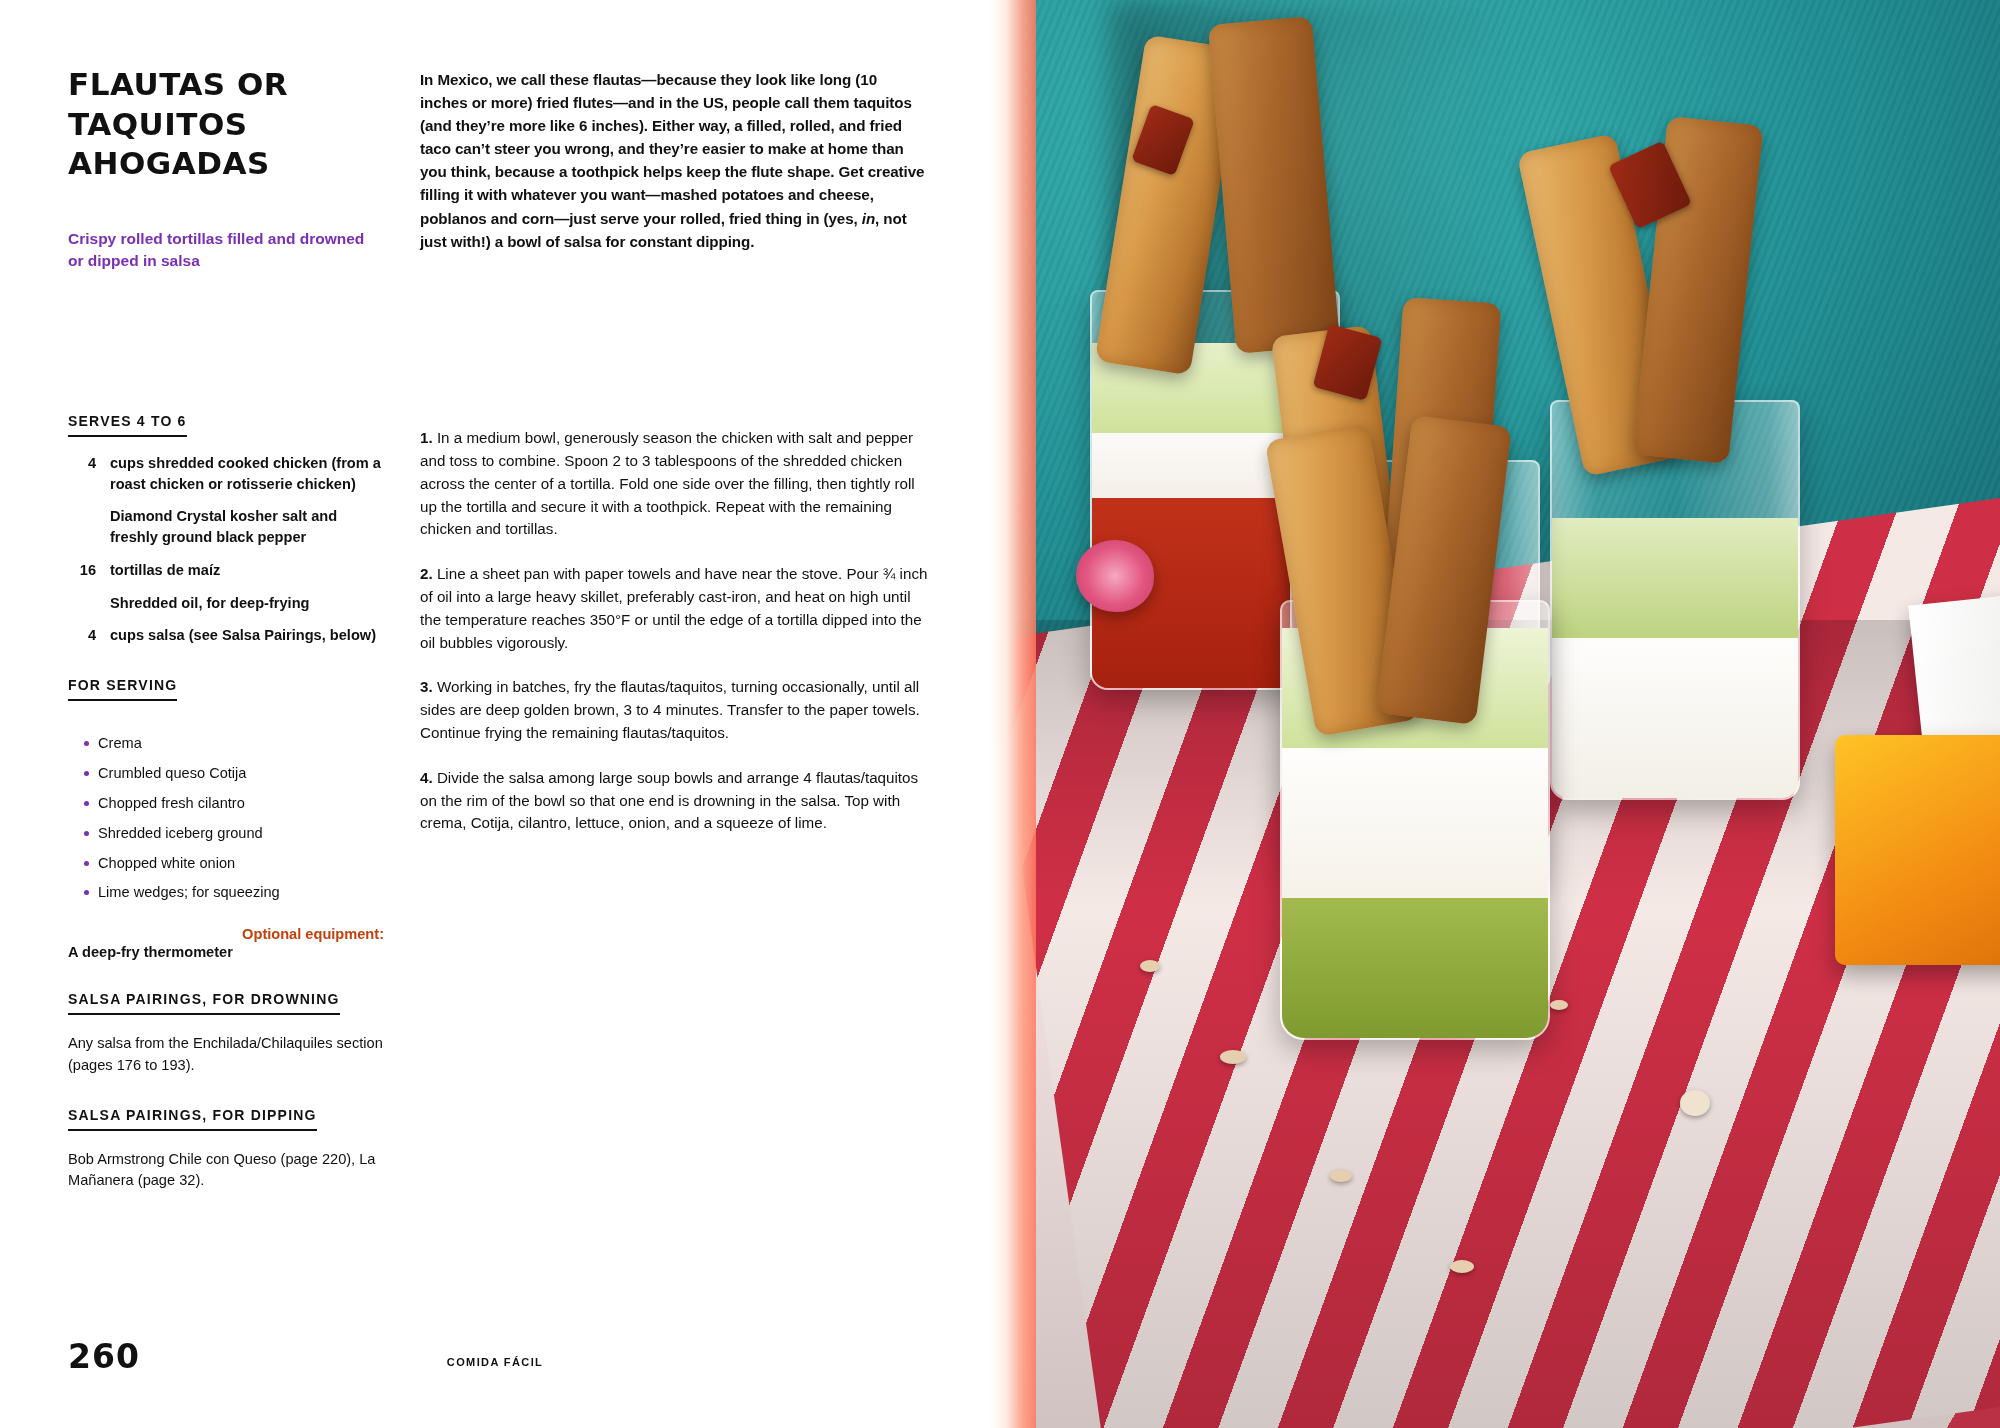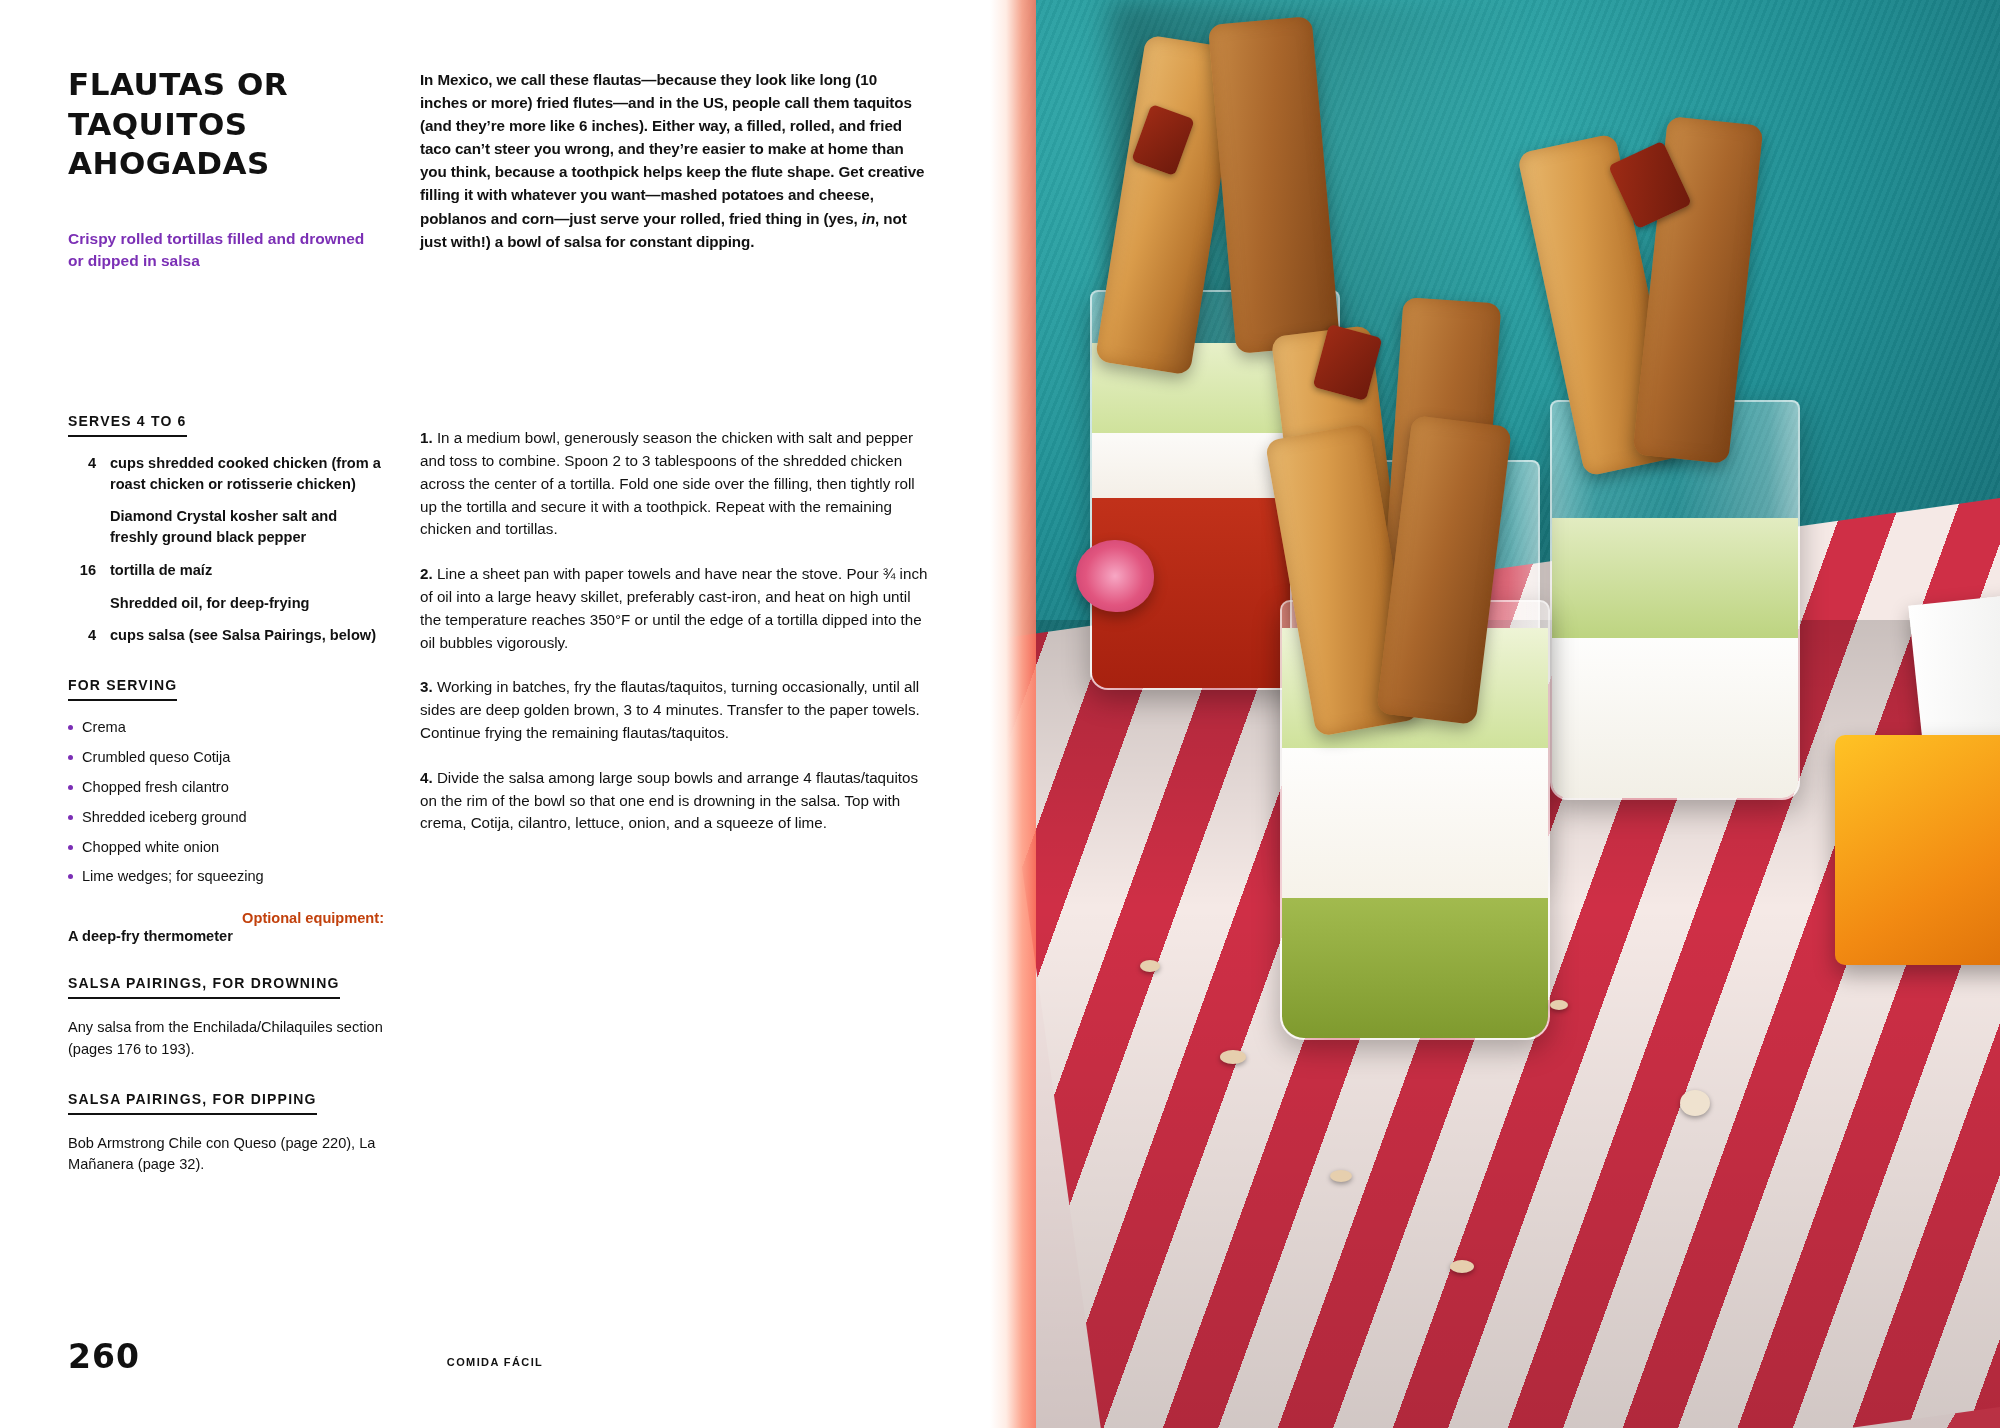--- a/index.html
+++ b/index.html
@@ -88,21 +88,21 @@
     margin-bottom: 12px;
   }
   .ing-qty {
     flex: 0 0 42px;
     text-align: right;
     padding-right: 14px;
   }
   .ing-text { flex: 1; }
 
   .sub-block { margin-top: 30px; }
-  .bullets { margin: 0; padding: 0; list-style: none; }
+  .bullets { margin: 16px; padding: 0; list-style: none; }
   .bullets li {
     position: relative;
     padding-left: 14px;
     font-size: 14.6px;
     line-height: 1.5;
     font-weight: 400;
     color: #111;
     margin-bottom: 8px;
   }
   .bullets li:before {
@@ -289,21 +289,21 @@
         <li class="ing-row">
           <span class="ing-qty">4</span>
           <span class="ing-text">cups shredded cooked chicken (from a roast chicken or rotisserie chicken)</span>
         </li>
         <li class="ing-row">
           <span class="ing-qty"></span>
           <span class="ing-text">Diamond Crystal kosher salt and freshly ground black pepper</span>
         </li>
         <li class="ing-row">
           <span class="ing-qty">16</span>
-          <span class="ing-text">tortilla de maíz</span>
+          <span class="ing-text">tortillas de maíz</span>
         </li>
         <li class="ing-row">
           <span class="ing-qty"></span>
           <span class="ing-text">Shredded oil, for deep-frying</span>
         </li>
         <li class="ing-row">
           <span class="ing-qty">4</span>
           <span class="ing-text">cups salsa (see Salsa Pairings, below)</span>
         </li>
       </ul>

